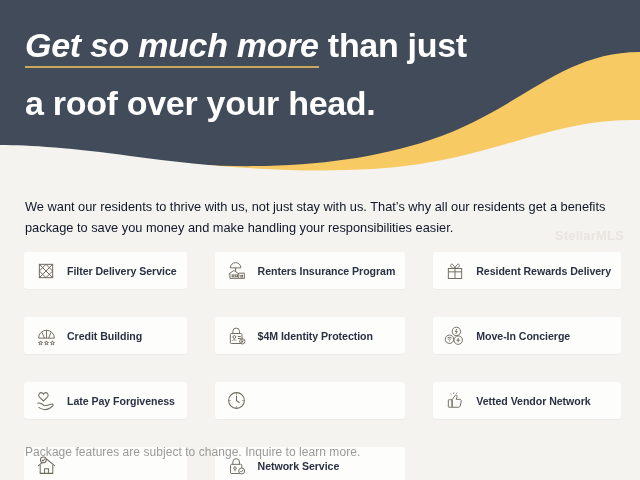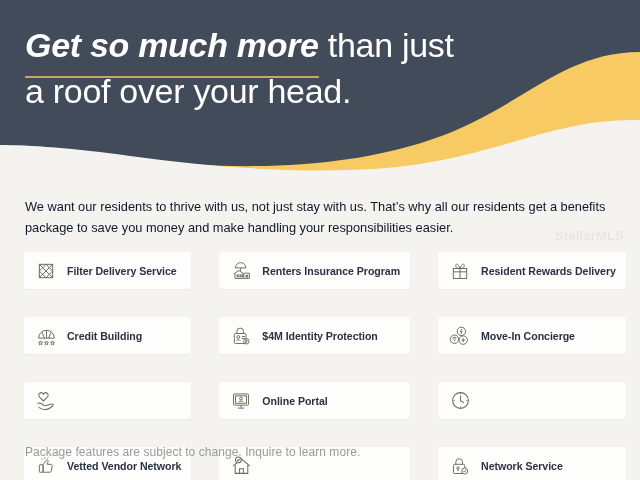--- a/index.html
+++ b/index.html
@@ -20,24 +20,24 @@
   .headline {
     position:absolute; left:25px; top:24px; width:520px;
     color:#FFFFFF;
     font-size:34px; line-height:42px; font-weight:700;
     letter-spacing:-0.3px;
     z-index:3;
   }
   .headline .em {
     font-style:italic; font-weight:700;
     border-bottom:2px solid #C9A85C;
-    padding-bottom:12px;
-  }
-  .headline .rest { font-weight:400; }
-  .headline-line2 { font-weight:400; display:block; margin-top:4px; }
+    padding-bottom:2px;
+  }
+  .headline .rest { font-weight:700; }
+  .headline-line2 { font-weight:700; display:block; margin-top:16px; }
 
   
   .intro {
     position:absolute; left:25px; top:196px; width:596px;
     color:#0f172a;
     font-size:12.8px; line-height:21px;
     z-index:2;
   }
   .watermark {
     position:absolute; right:16px; top:228px;
@@ -190,34 +190,23 @@
   </div>
 
   <div class="card">
     <span class="card-icon">
       <svg width="22" height="22" viewBox="0 0 24 24" fill="none" stroke="#6E6B5E" stroke-width="1.15">
         <path d="M13.5 3.6 c-1.4-1.3-3.6-.8-4.3.9 -.7-1.7-2.9-2.2-4.3-.9 -1.4 1.3-1 3.4.5 4.8 L9.2 12 l3.8-3.6 c1.5-1.4 1.9-3.5.5-4.8 Z"></path>
         <path d="M2.6 14.4 c1.8-.6 3.5-.2 5 .9 l2.6 1.9"></path>
         <path d="M10.2 17.2 c1.8 0 6-1.1 8-1.8 1.3-.5 2.2.9 1.2 1.9 -1.6 1.6-5.5 4.2-8.6 4.2 -2.3 0-5-1.5-7-2.6"></path>
       </svg>
     </span>
-  </div>
-
-  <div class="card">
-    <span class="card-icon">
-      <svg width="20" height="20" viewBox="0 0 24 24" fill="none" stroke="#6E6B5E" stroke-width="1.15">
-        <rect x="3" y="3.5" width="18" height="13.5" rx="1.2"></rect>
-        <rect x="5.4" y="5.8" width="13.2" height="8.9"></rect>
-        <circle cx="12" cy="9" r="1.7"></circle>
-        <path d="M9.3 13.4 c.5-1.9 4.9-1.9 5.4 0"></path>
-        <path d="M12 17 v3 M8 20.5 h8"></path>
-      </svg>
-    </span>
-    <span class="card-label">Online Portal</span>
-  </div>
+    <span class="card-label">Late Pay Forgiveness</span>
+  </div>
+
 
   <div class="card">
     <span class="card-icon">
       <svg width="21" height="21" viewBox="0 0 24 24" fill="none" stroke="#6E6B5E" stroke-width="1.2">
         <circle cx="12" cy="12" r="9"></circle>
         <path d="M12 6.6 v5.6 l3.6 2.4"></path>
         <path d="M12 4 v1.2 M12 18.8 V20 M4 12 h1.2 M18.8 12 H20"></path>
       </svg>
     </span>
   </div>

